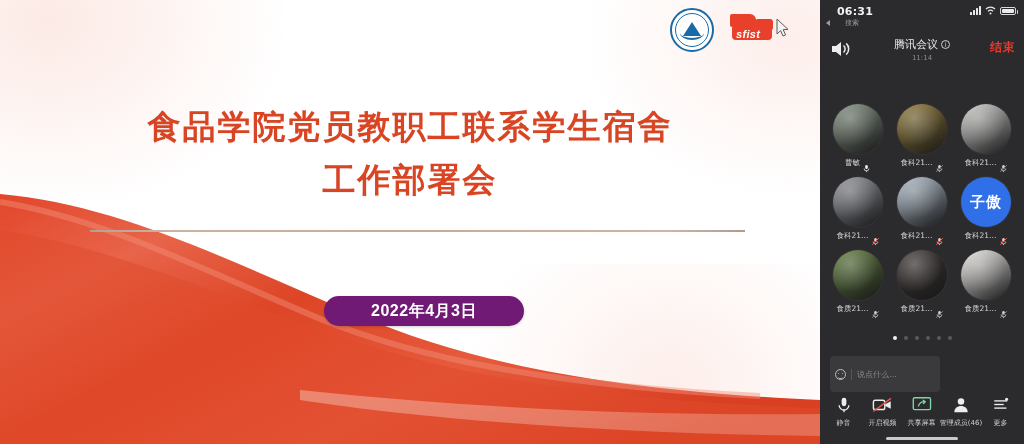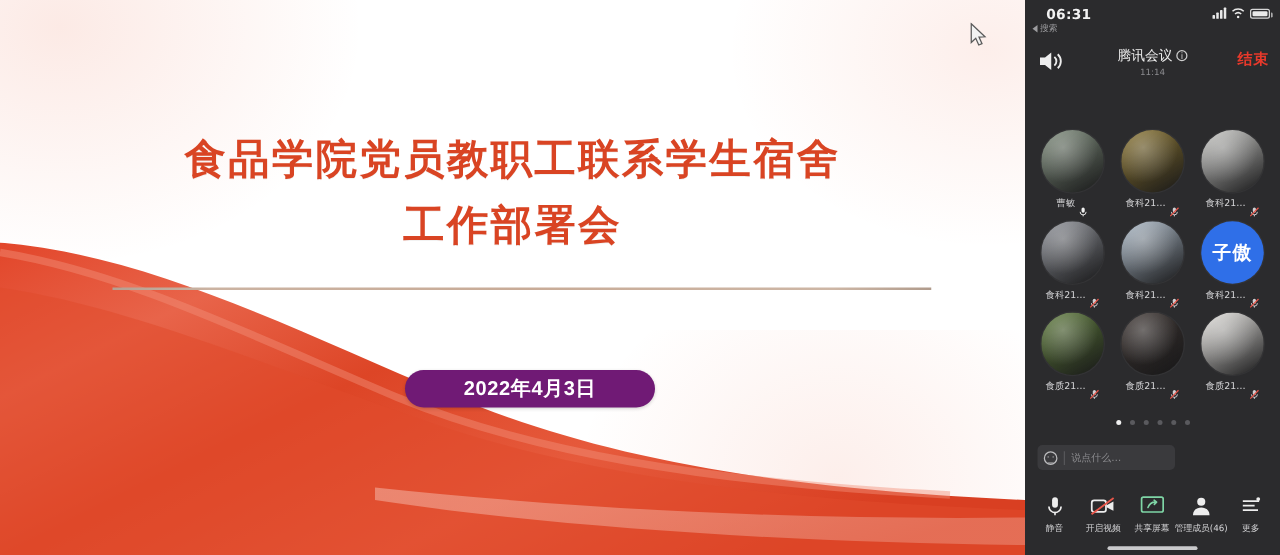--- a/index.html
+++ b/index.html
@@ -84,21 +84,21 @@
   
   #phone{
     position:relative; flex:0 0 204px; width:204px; height:444px;
     background:#2b2b2d; color:#e8e8e8; overflow:hidden;
     font-family:"DejaVu Sans","Liberation Sans",sans-serif;
   }
   
   #statusbar{ position:relative; height:30px; padding:4px 9px 0 9px; }
   #statusbar .clock{ font-size:11px; font-weight:bold; color:#f2f2f2; letter-spacing:.2px;
         position:absolute; left:17px; top:5px;}
-  #back-app{ position:absolute; left:6px; top:18px; display:flex; align-items:center; gap:2px;
+  #back-app{ position:absolute; left:6px; top:18px; display:flex; align-items:center; gap:15px;
         font-size:7px; color:#9d9da0;}
   #back-app .caret{ width:0;height:0;border-top:3px solid transparent;border-bottom:3px solid transparent;
         border-right:4px solid #9d9da0; }
   #status-right{ position:absolute; right:8px; top:6px; display:flex; align-items:flex-end; gap:4px; }
   .bars{ display:flex; align-items:flex-end; gap:1px; height:9px;}
   .bars i{ display:block; width:2px; background:#e9e9e9; border-radius:.5px;}
   .bars i:nth-child(1){height:3px;} .bars i:nth-child(2){height:5px;}
   .bars i:nth-child(3){height:7px;} .bars i:nth-child(4){height:9px;}
   .batt{ width:16px;height:8px;border:1px solid #d8d8d8;border-radius:2px;position:relative;}
   .batt:after{content:"";position:absolute;right:-3px;top:2px;width:1.5px;height:4px;background:#d8d8d8;border-radius:0 1px 1px 0;}
@@ -115,29 +115,29 @@
   #end-btn{ position:absolute; right:9px; top:9px; font-size:12px; color:#e8392b; font-weight:600; letter-spacing:.5px;}
 
   
   #grid{ position:absolute; top:104px; left:0; width:204px; padding:0 10px; }
   .prow{ display:flex; justify-content:space-between; margin-bottom:9px; }
   .pcell{ width:56px; display:flex; flex-direction:column; align-items:center; }
   .pav{ width:50px;height:50px;border-radius:50%; overflow:hidden; position:relative;
         background:#4a5763; box-shadow:0 0 0 1px rgba(255,255,255,.04);}
   .pav .initials{ position:absolute; inset:0; display:flex; align-items:center; justify-content:center;
         color:#fff; font-size:15px; font-weight:bold; letter-spacing:1px;}
-  .pname-row{ display:flex; align-items:flex-end; gap:2px; margin-top:4px; }
+  .pname-row{ display:flex; align-items:flex-start; gap:2px; margin-top:4px; }
   .pname{ font-size:7.5px; color:#d6d6d8; white-space:nowrap; }
   .mic{ width:9px;height:9px; position:relative; flex:0 0 9px; }
   #dots{ position:absolute; top:336px; left:0; width:204px; display:flex; justify-content:center; gap:7px;}
   #dots span{ width:4px;height:4px;border-radius:50%;background:#5a5a5e; display:block;}
   #dots span.on{ background:#f0f0f0; }
 
   
-  #chat-bar{ position:absolute; top:356px; left:10px; width:110px; height:20px;
+  #chat-bar{ position:absolute; top:356px; left:10px; width:110px; height:36px;
         background:#3a3a3d; border-radius:4px; display:flex; align-items:center; padding:0 5px; gap:5px;}
   #emoji-ic{ width:11px;height:11px;border-radius:50%;border:1.2px solid #bdbdbf; position:relative; flex:0 0 11px;}
   #emoji-ic:before{content:"";position:absolute;left:2px;top:3px;width:1.4px;height:1.4px;background:#bdbdbf;border-radius:50%;
         box-shadow:4px 0 0 #bdbdbf;}
   #emoji-ic:after{content:"";position:absolute;left:2.3px;top:6px;width:5px;height:2.4px;
         border-bottom:1.2px solid #bdbdbf;border-radius:0 0 50% 50%;}
   #chat-ph{ font-size:8px; color:#8a8a8d; border-left:1px solid #565659; padding-left:5px;}
 
   
   #toolbar{ position:absolute; bottom:16px; left:0; width:204px;
@@ -177,20 +177,32 @@
           <stop offset="100%" stop-color="#f6cdc2" stop-opacity=".30"></stop>
         </linearGradient>
       </defs>
       <path d="M0,0 C120,10 235,70 360,122 C470,168 600,196 820,206 L820,250 L0,250 Z" fill="url(#silkA)"></path>
       <path d="M0,36 C110,52 225,104 350,146 C465,184 605,206 820,214 L820,250 L0,250 Z" fill="#e04a2b" opacity=".55"></path>
       <path d="M0,96 C130,118 260,152 400,178 C540,202 690,214 820,218 L820,250 L0,250 Z" fill="#d8destroy" opacity="0"></path>
       <path d="M300,196 C470,214 640,222 820,220 L820,242 C620,240 430,226 300,206 Z" fill="url(#silkPale)"></path>
       <path d="M0,8 C100,24 200,74 318,124 C420,166 560,192 760,202" fill="none" stroke="#f2907a" stroke-opacity=".45" stroke-width="6"></path>
     </svg>
 
+    <div id="logos">
+      <div class="seal">
+        <div class="tri"></div>
+        <div class="wave"></div>
+      </div>
+      <div class="sfist">
+        <div class="blk b1"></div>
+        <div class="blk b2"></div>
+        <div class="blk b3"></div>
+        <div class="txt">sfist</div>
+      </div>
+    </div>
 
     <svg id="cursor" width="14" height="20" viewBox="0 0 14 20">
       <path d="M1,1 L1,16 L4.6,12.6 L7,18 L9.6,16.9 L7.2,11.7 L12,11.4 Z" fill="#f2f2f2" stroke="#5a5a5a" stroke-width="1"></path>
     </svg>
 
     <div id="title-block">
       <div class="line">食品学院党员教职工联系学生宿舍</div>
       <div class="line">工作部署会</div>
     </div>
     <div id="divider"></div>

